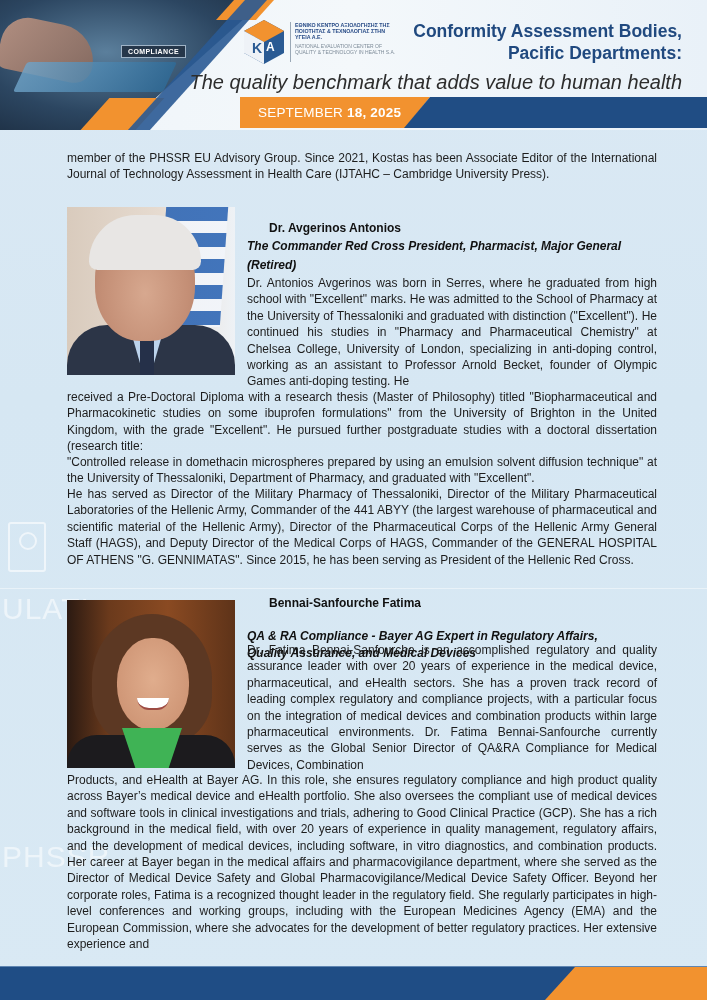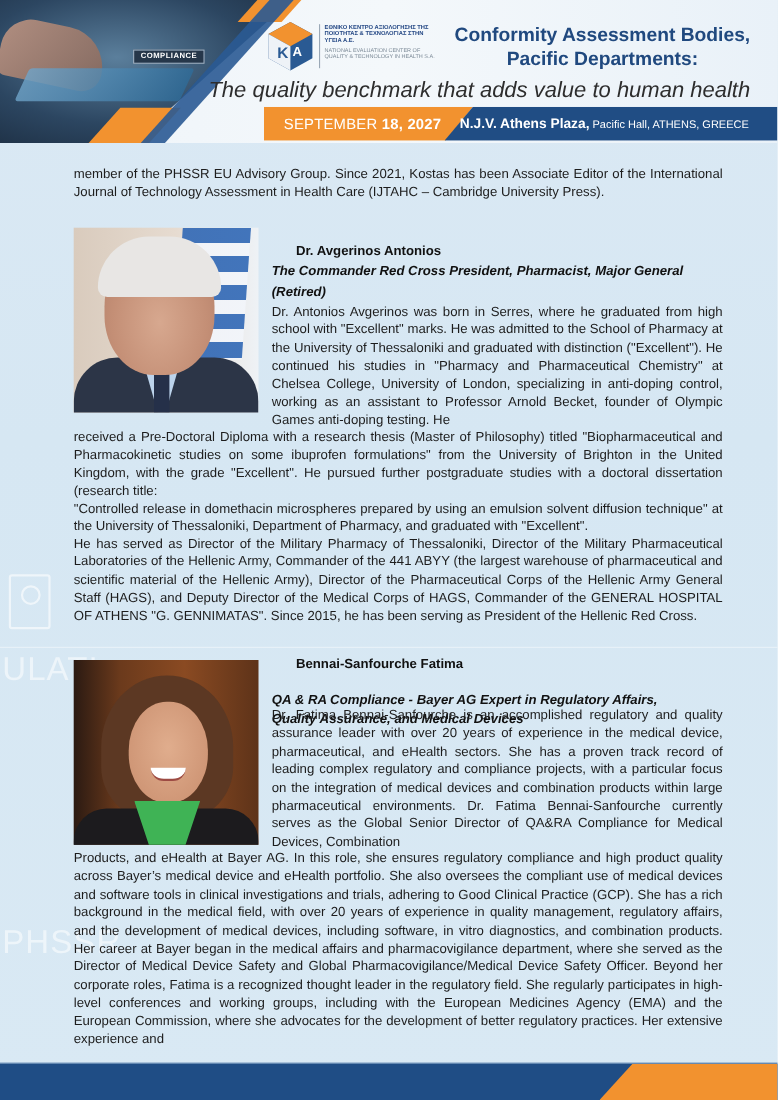--- a/index.html
+++ b/index.html
@@ -26,21 +26,21 @@
   .stripe-blue { position: absolute; left: 245px; top: 0; width: 22px; height: 130px;
     background: #2a5a93; transform: skewX(-42deg); transform-origin: top; opacity: .9; }
   .stripe-orange-low { position: absolute; left: 95px; top: 98px; width: 55px; height: 32px;
     background: #f2922f; transform: skewX(-42deg); }
 
   .logo { position: absolute; left: 240px; top: 18px; width: 48px; height: 48px; }
   .logo-sep { position: absolute; left: 290px; top: 22px; width: 1px; height: 40px; background: #9aa8b6; }
   .logo-gr { position: absolute; left: 295px; top: 22px; font-size: 5.3px; line-height: 6.2px; color: #274a86; font-weight: bold; width: 105px; }
   .logo-en { position: absolute; left: 295px; top: 43px; font-size: 5px; line-height: 6px; color: #7d8b98; width: 105px; }
 
-  .title { position: absolute; right: 25px; top: 20px; text-align: center; color: #20497f; font-weight: bold; font-size: 17.5px; line-height: 22px; }
+  .title { position: absolute; right: 25px; top: 20px; text-align: right; color: #20497f; font-weight: bold; font-size: 17.5px; line-height: 22px; }
   .tagline { position: absolute; right: 25px; top: 71px; color: #2d2d2d; font-style: italic; font-size: 20px; }
 
   .bar-orange { position: absolute; left: 240px; top: 97px; width: 190px; height: 31px; background: #f2922f;
     clip-path: polygon(0 0, 190px 0, 165px 31px, 0 31px); }
   .bar-blue { position: absolute; left: 404px; top: 97px; width: 303px; height: 31px; background: #204d84;
     clip-path: polygon(26px 0, 303px 0, 303px 31px, 0 31px); }
   .date { position: absolute; left: 258px; top: 105px; color: #fff; font-size: 13.5px; letter-spacing: .2px; }
   .date b { font-weight: bold; }
   .venue { position: absolute; left: 418px; top: 105px; color: #fff; font-size: 12.5px; font-weight: bold; }
   .venue span { font-weight: normal; font-size: 10px; }
@@ -109,22 +109,21 @@
   <div class="logo-en">NATIONAL EVALUATION CENTER OF QUALITY &amp; TECHNOLOGY IN HEALTH S.A.</div>
 
   <div class="title">
     <div>Conformity Assessment Bodies,</div>
     <div>Pacific Departments:</div>
   </div>
   <div class="tagline">The quality benchmark that adds value to human health</div>
 
   <div class="bar-orange"></div>
   <div class="bar-blue"></div>
-  <div class="date"><span>SEPTEMBER </span><b>18, 2027</b></div>
-  <div class="venue"><span style="font-weight:bold;font-size:12.5px">N.J.V. Athens Plaza,</span><span> Pacific Hall, ATHENS, GREECE</span></div>
+  <div class="date"><span>SEPTEMBER </span><b>18, 2025</b></div>
 </div>
 
 <div class="deco-doc"></div>
 <div class="deco-hr" style="top:588px"></div>
 <div class="deco-word" style="left:2px; top:592px;">ULATI</div>
 <div class="deco-word" style="left:2px; top:840px;">PHSSR</div>
 
 <p class="body-text intro" style="margin:0">member of the PHSSR EU Advisory Group. Since 2021, Kostas has been Associate Editor of the International Journal of Technology Assessment in Health Care (IJTAHC – Cambridge University Press).</p>
 
 <div class="photo photo1">

